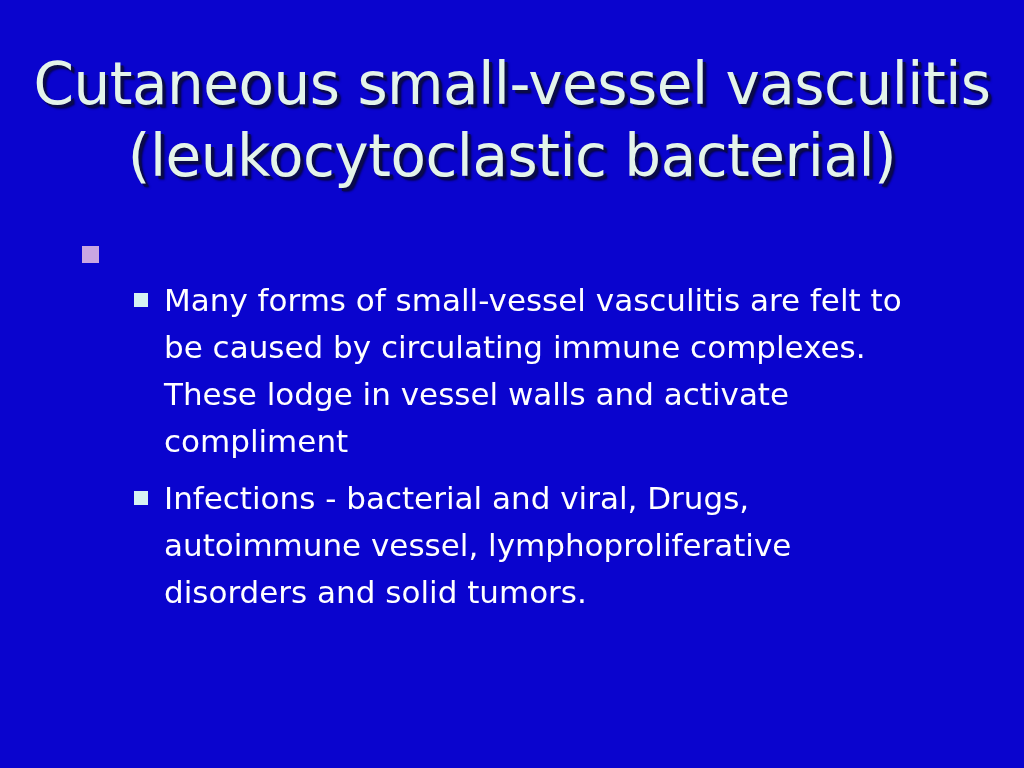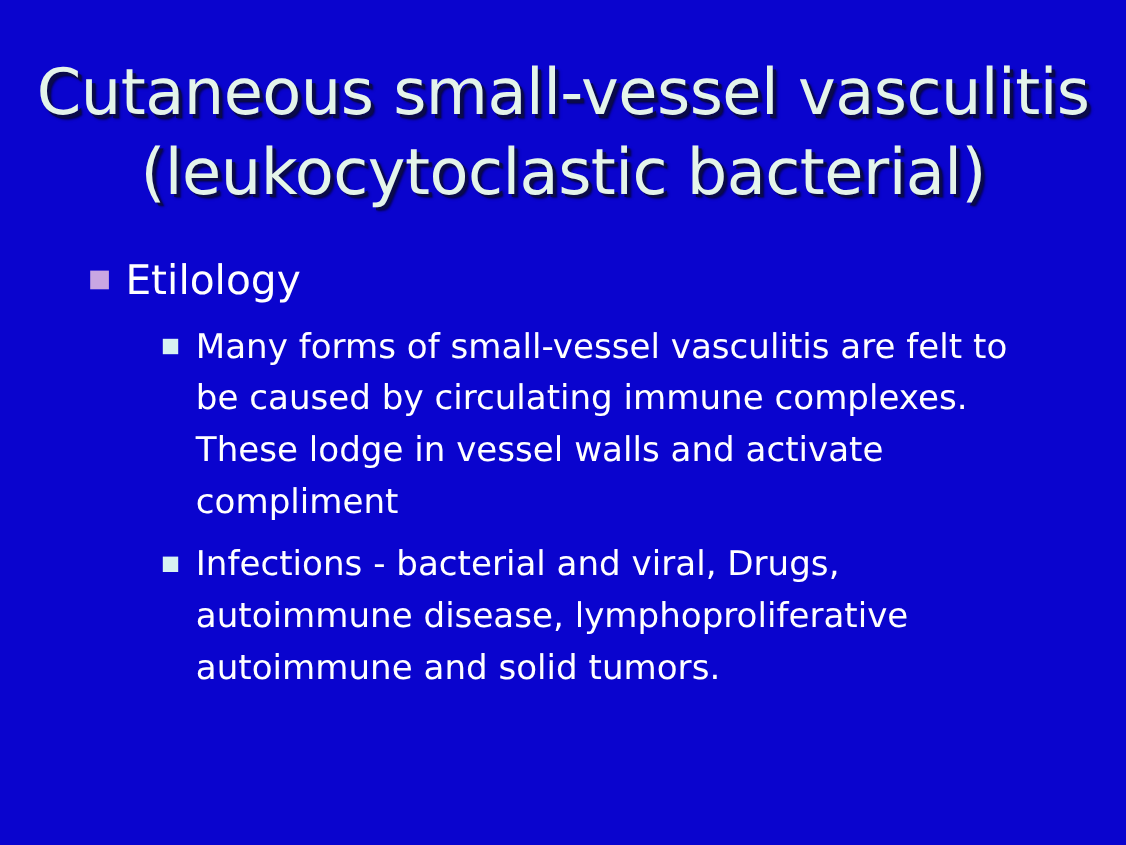--- a/index.html
+++ b/index.html
@@ -81,21 +81,20 @@
     color: #ffffff;
   }
 
   
   .lvl2-group {
     margin-left: 52px;
   }
 
   .lvl2 {
     margin-bottom: 10px;
-    justify-content: center;
   }
 
   .lvl2 .marker {
     flex: 0 0 auto;
     width: 14px;
     height: 14px;
     background: #d6f2f2;
     margin-top: 16px;
     margin-right: 16px;
   }
@@ -114,32 +113,31 @@
 
   <div class="title-block">
     <div class="title-line">Cutaneous small-vessel vasculitis</div>
     <div class="title-line">(leukocytoclastic bacterial)</div>
   </div>
 
   <div class="body-block">
 
     <div class="bullet lvl1">
       <span class="marker"></span>
-      <span class="bullet-text">Etilology</span>
     </div>
 
     <div class="lvl2-group">
 
       <div class="bullet lvl2">
         <span class="marker"></span>
         <span class="bullet-text">Many forms of small-vessel vasculitis are felt to be caused by circulating immune complexes. These lodge in vessel walls and activate compliment</span>
       </div>
 
       <div class="bullet lvl2">
         <span class="marker"></span>
-        <span class="bullet-text">Infections - bacterial and viral, Drugs, autoimmune disease, lymphoproliferative autoimmune and solid tumors.</span>
+        <span class="bullet-text">Infections - bacterial and viral, Drugs, autoimmune vessel, lymphoproliferative disorders and solid tumors.</span>
       </div>
 
     </div>
 
   </div>
 
 </div>
 
 </body></html>

